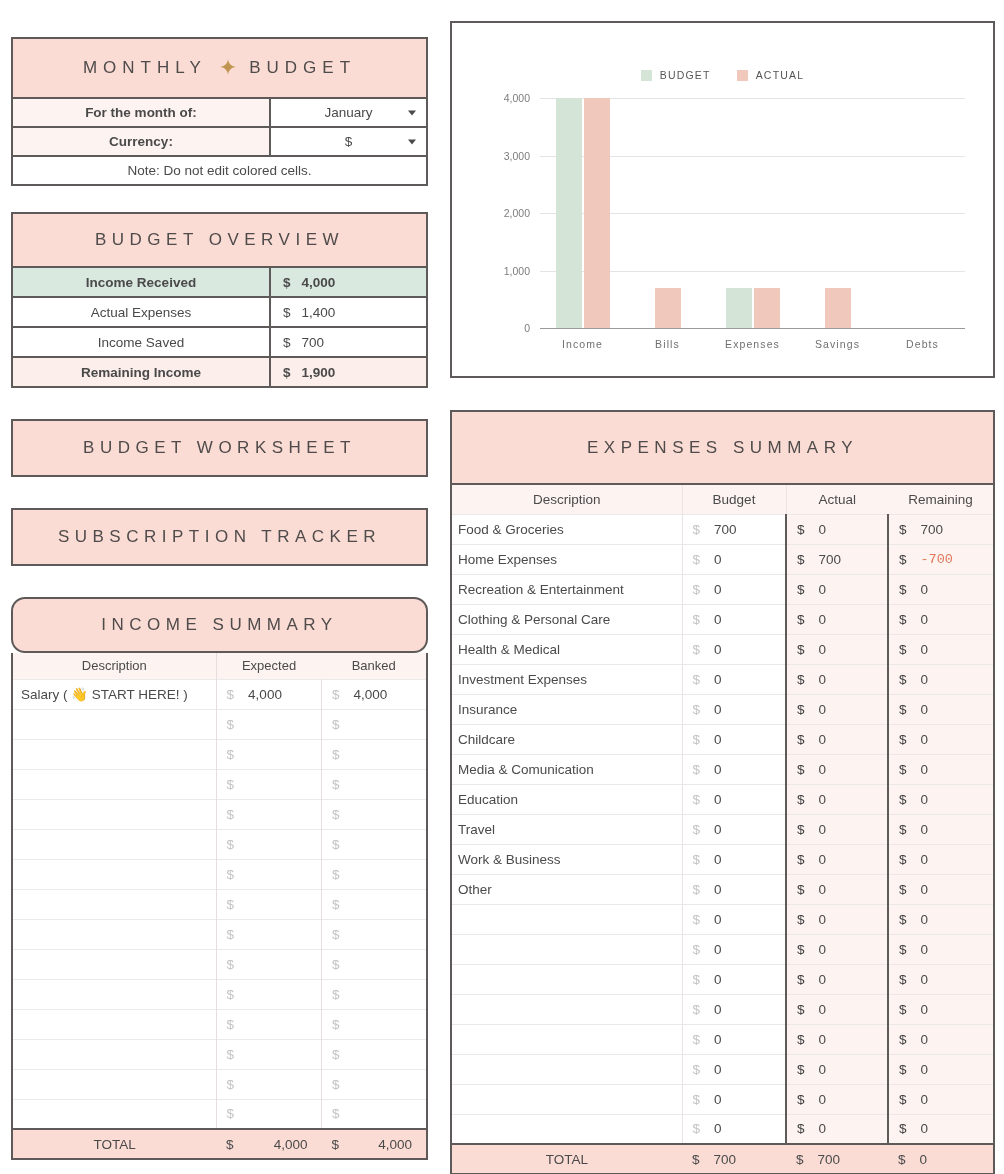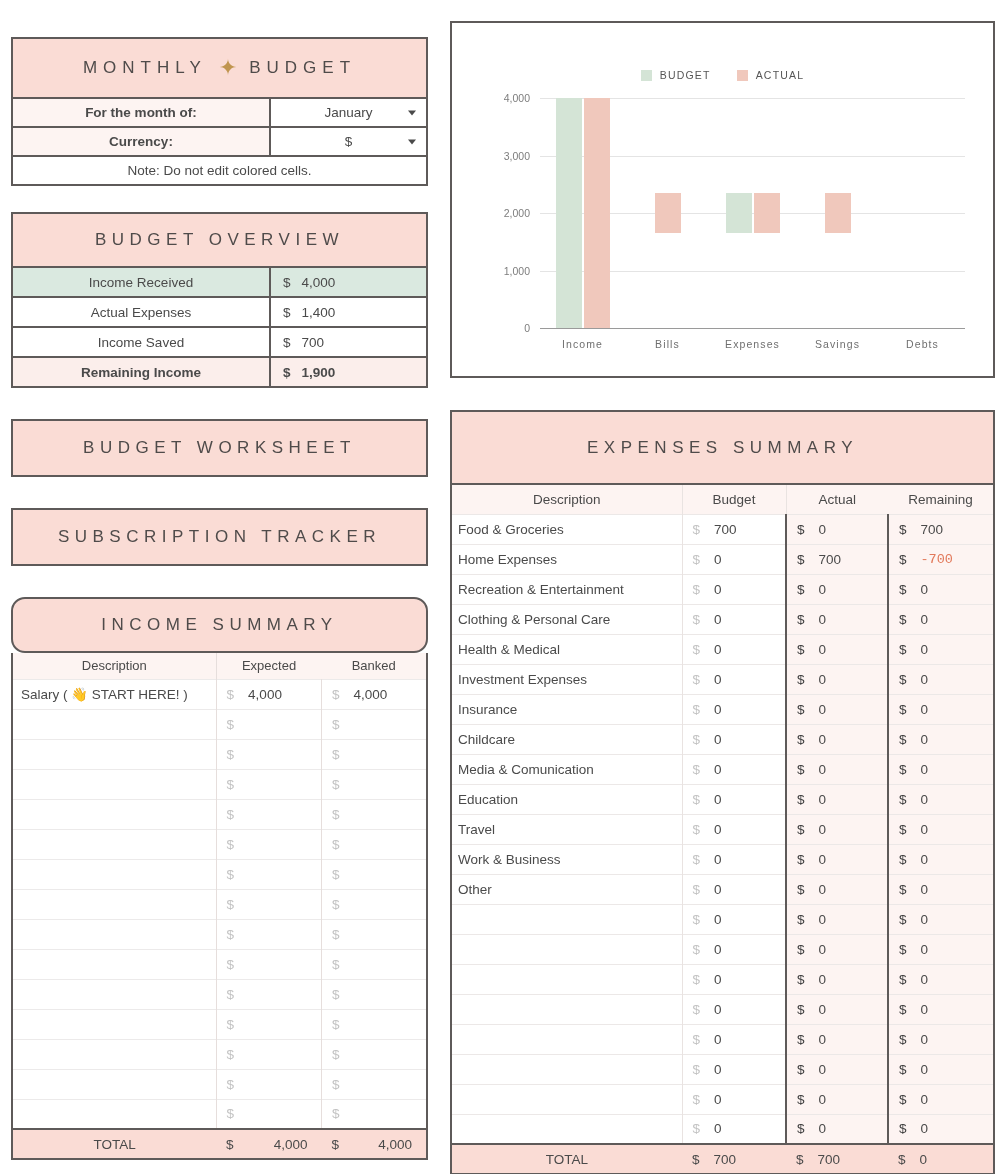--- a/index.html
+++ b/index.html
@@ -74,21 +74,21 @@
   .bo-row { display: flex; border: 2px solid var(--border); border-top: none; height: 30px; }
   .bo-name {
     flex: 0 0 258px; border-right: 2px solid var(--border);
     display: flex; align-items: center; justify-content: center;
     font-size: 13.5px; color: var(--ink);
   }
   .bo-amt {
     flex: 1; display: flex; align-items: center;
     font-size: 13.5px; color: var(--ink); padding-left: 12px; gap: 11px;
   }
-  .bo-row.hl-mint .bo-name, .bo-row.hl-mint .bo-amt { background: var(--mint); font-weight: normal; }
+  .bo-row.hl-mint .bo-name, .bo-row.hl-mint .bo-amt { background: var(--mint); font-weight: bold; }
   .bo-row.hl-pink .bo-name, .bo-row.hl-pink .bo-amt { background: var(--pink-light); font-weight: bold; }
   .bo-row.plain .bo-name, .bo-row.plain .bo-amt { background: #fff; }
 
   
   .bw-banner { margin-top: 31px; height: 58px; }
   .st-banner { margin-top: 31px; height: 58px; }
 
   
   .is-wrap { margin-top: 31px; }
   .is-title { height: 56px; border-radius: 14px; }
@@ -122,21 +122,21 @@
   .legend .item { display: flex; align-items: center; gap: 8px; font-size: 10.5px; letter-spacing: 1.2px; color: #555; }
   .legend .sw { width: 11px; height: 11px; }
   .plot { position: absolute; left: 88px; right: 28px; top: 75px; height: 230px; }
   .gridline { position: absolute; left: 0; right: 0; height: 1px; background: #e4e4e4; }
   .gridline.axis0 { background: #9a9a9a; }
   .ytick {
     position: absolute; right: 100%; margin-right: 10px; transform: translateY(-50%);
     font-size: 10.5px; color: #7d7d7d; white-space: nowrap;
   }
   .bars { position: absolute; left: 0; right: 0; bottom: 0; top: 0; display: flex; }
-  .grp { flex: 1; position: relative; display: flex; justify-content: center; align-items: center; gap: 2px; height: 100%; }
+  .grp { flex: 1; position: relative; display: flex; justify-content: center; align-items: flex-end; gap: 2px; height: 100%; }
   .bar { width: 26px; }
   .bar.budget { background: #d4e4d6; }
   .bar.actual { background: #f0c8bc; }
   .xlab {
     position: absolute; top: 100%; margin-top: 10px; left: 0; right: 0; text-align: center;
     font-size: 10.5px; letter-spacing: 1.1px; color: #6f6f6f;
   }
 
   
   .ex-wrap { margin-top: 32px; }

